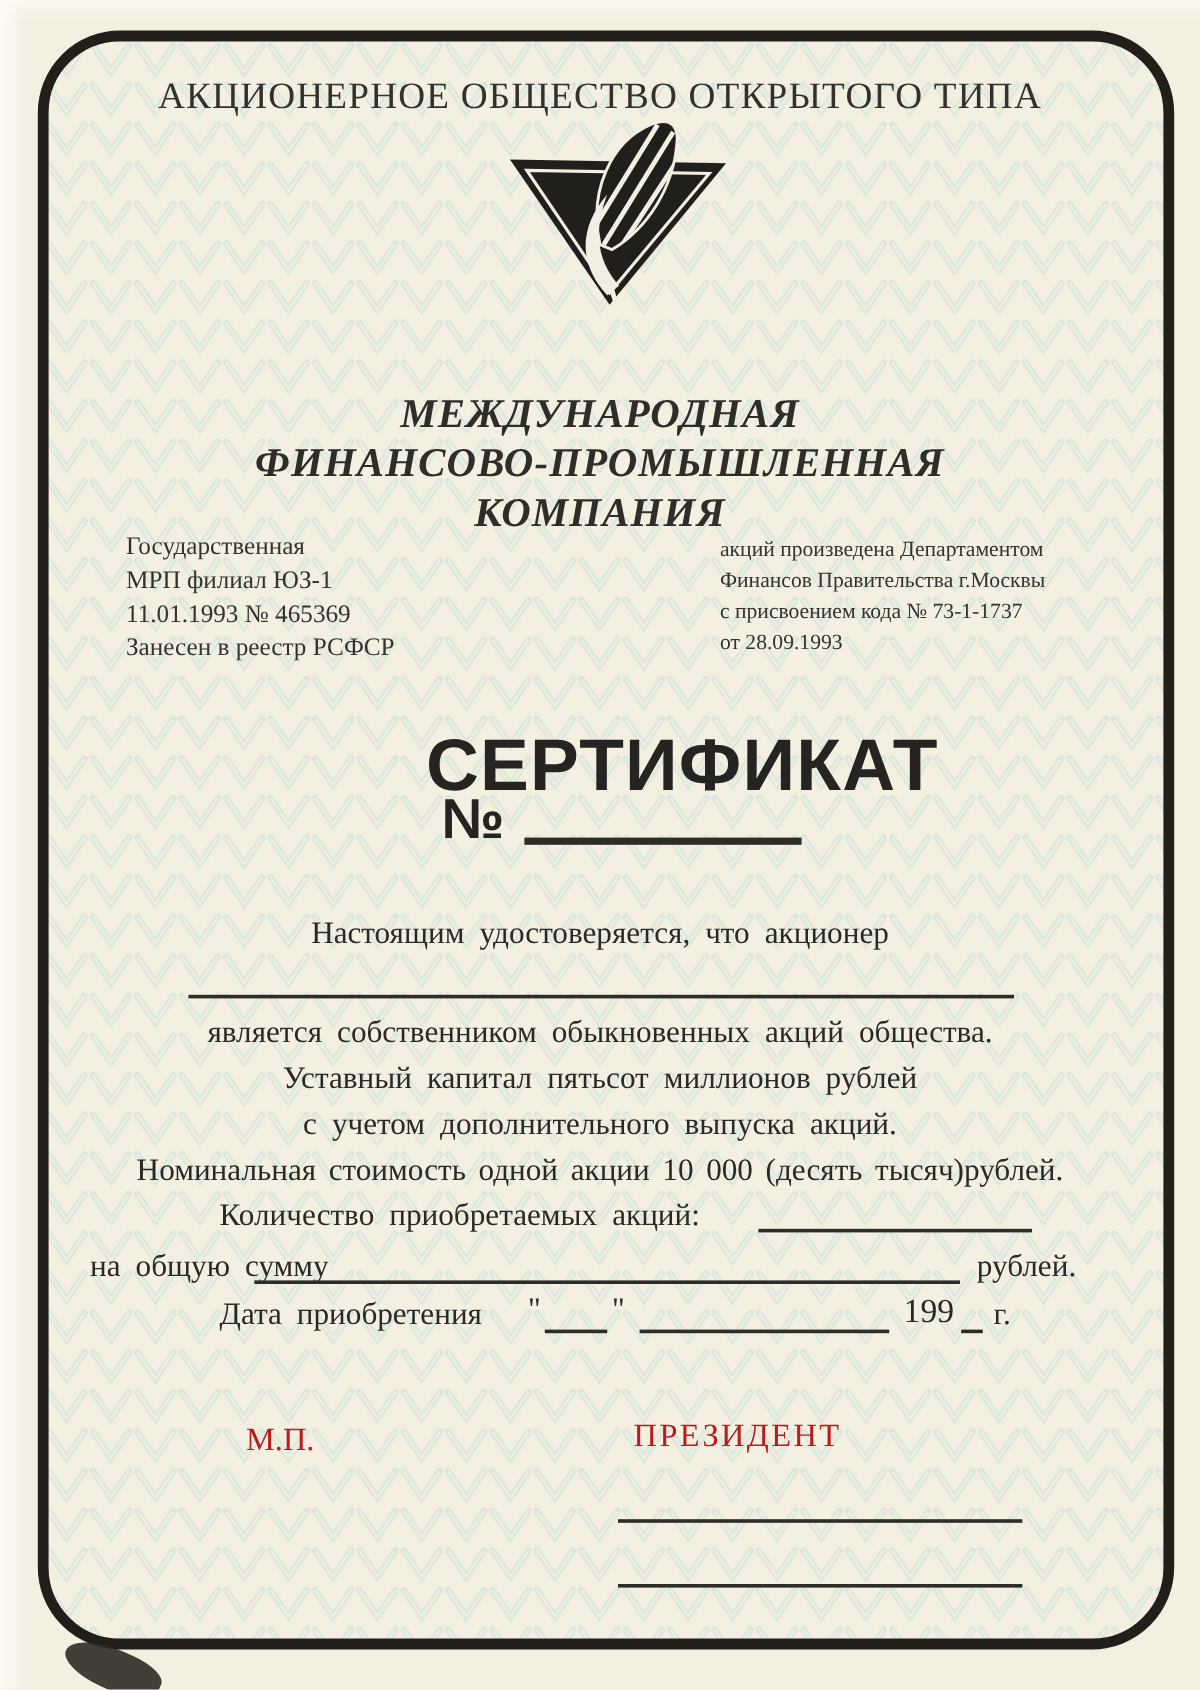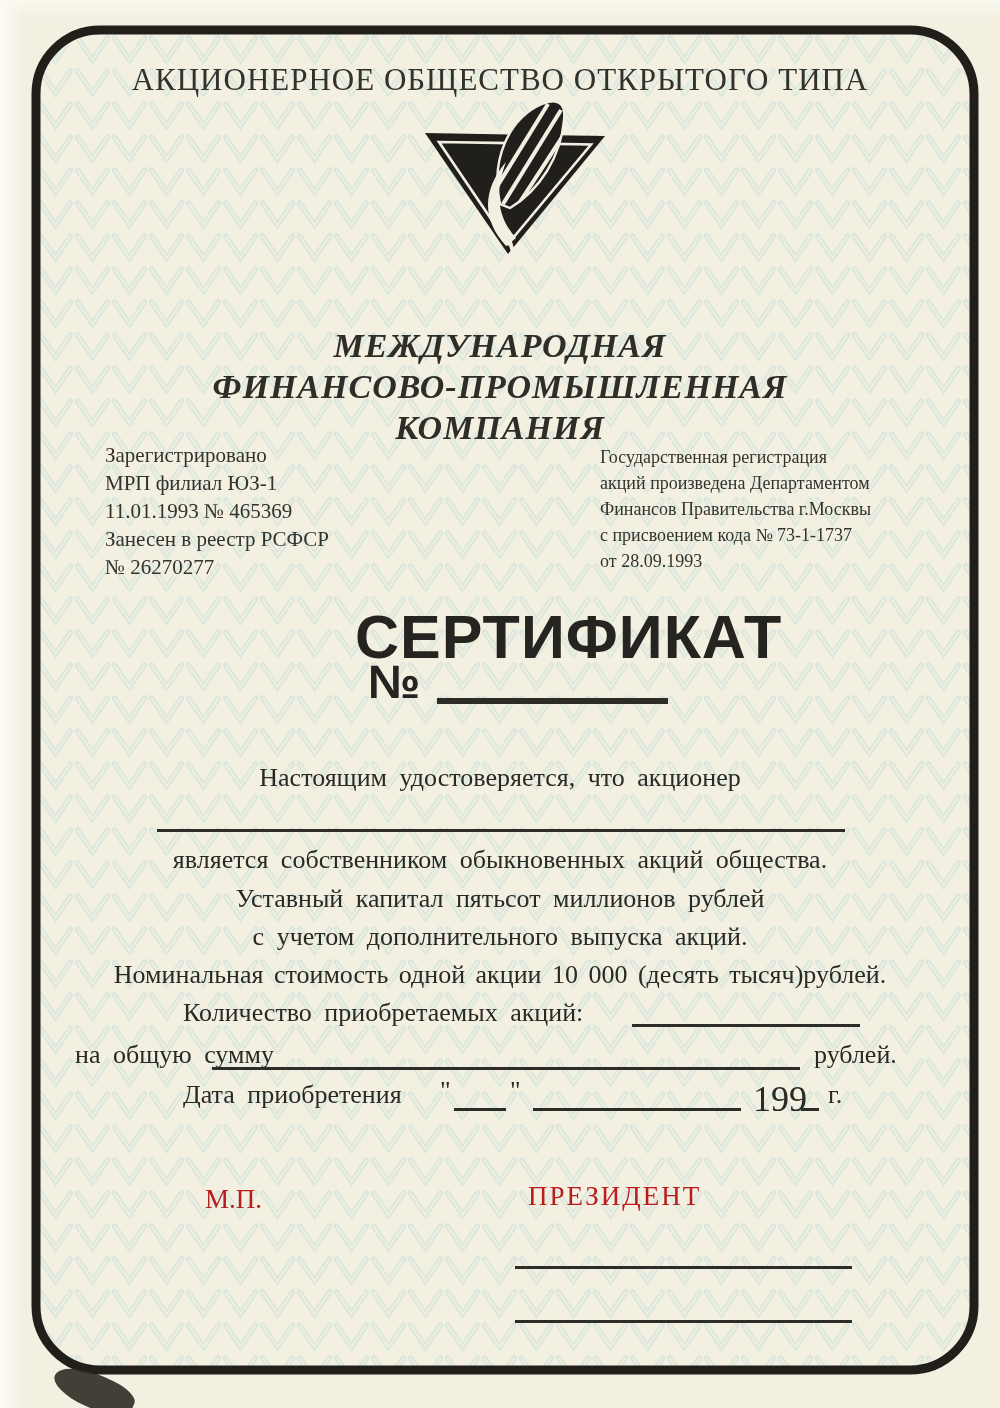--- a/index.html
+++ b/index.html
@@ -58,29 +58,27 @@
   <path d="M87,132 L94,155" stroke="#f2efe2" stroke-width="4"></path>
 </svg>
 
 <div class="abs ctr company" style="top:286px">
   <div>МЕЖДУНАРОДНАЯ</div>
   <div>ФИНАНСОВО-ПРОМЫШЛЕННАЯ</div>
   <div>КОМПАНИЯ</div>
 </div>
 
 <div class="abs reg" style="left:105px;top:441px">
-  <div>Зарегистрировано</div>
+  <div>Государственная</div>
   <div>МРП филиал ЮЗ-1</div>
   <div>11.01.1993 № 465369</div>
   <div>Занесен в реестр РСФСР</div>
-  <div>№ 26270277</div>
 </div>
 
 <div class="abs reg small" style="left:600px;top:444px">
-  <div>Государственная регистрация</div>
   <div>акций произведена Департаментом</div>
   <div>Финансов Правительства г.Москвы</div>
   <div>с присвоением кода № 73-1-1737</div>
   <div>от 28.09.1993</div>
 </div>
 
 <div class="abs bigtitle" style="left:355px;top:602px">СЕРТИФИКАТ</div>
 <div class="abs bigtitle" style="left:368px;top:654px;font-size:47px">№</div>
 <div class="bar" style="left:437px;top:698px;width:231px;height:6px"></div>
 
@@ -98,21 +96,21 @@
 
 <div class="abs body-line" style="left:75px;top:1040px">на общую сумму</div>
 <div class="bar" style="left:212px;top:1067px;width:588px;height:3px"></div>
 <div class="abs body-line" style="left:814px;top:1040px">рублей.</div>
 
 <div class="abs body-line" style="left:183px;top:1080px">Дата приобретения</div>
 <div class="abs body-line" style="left:440px;top:1076px">"</div>
 <div class="bar" style="left:454px;top:1108px;width:52px;height:3px"></div>
 <div class="abs body-line" style="left:510px;top:1076px">"</div>
 <div class="bar" style="left:533px;top:1108px;width:208px;height:3px"></div>
-<div class="abs body-line" style="left:753px;top:1078px;font-size:36px">199</div>
+<div class="abs body-line" style="left:753px;top:1078px;font-size:28px">199</div>
 <div class="bar" style="left:801px;top:1108px;width:18px;height:3px"></div>
 <div class="abs body-line" style="left:828px;top:1080px">г.</div>
 
 <div class="abs foot" style="left:205px;top:1184px">М.П.</div>
 <div class="abs foot" style="left:528px;top:1181px;letter-spacing:2px">ПРЕЗИДЕНТ</div>
 <div class="bar" style="left:515px;top:1266px;width:337px;height:3px"></div>
 <div class="bar" style="left:515px;top:1320px;width:337px;height:3px"></div>
 
 <div class="artifact"></div>
 

